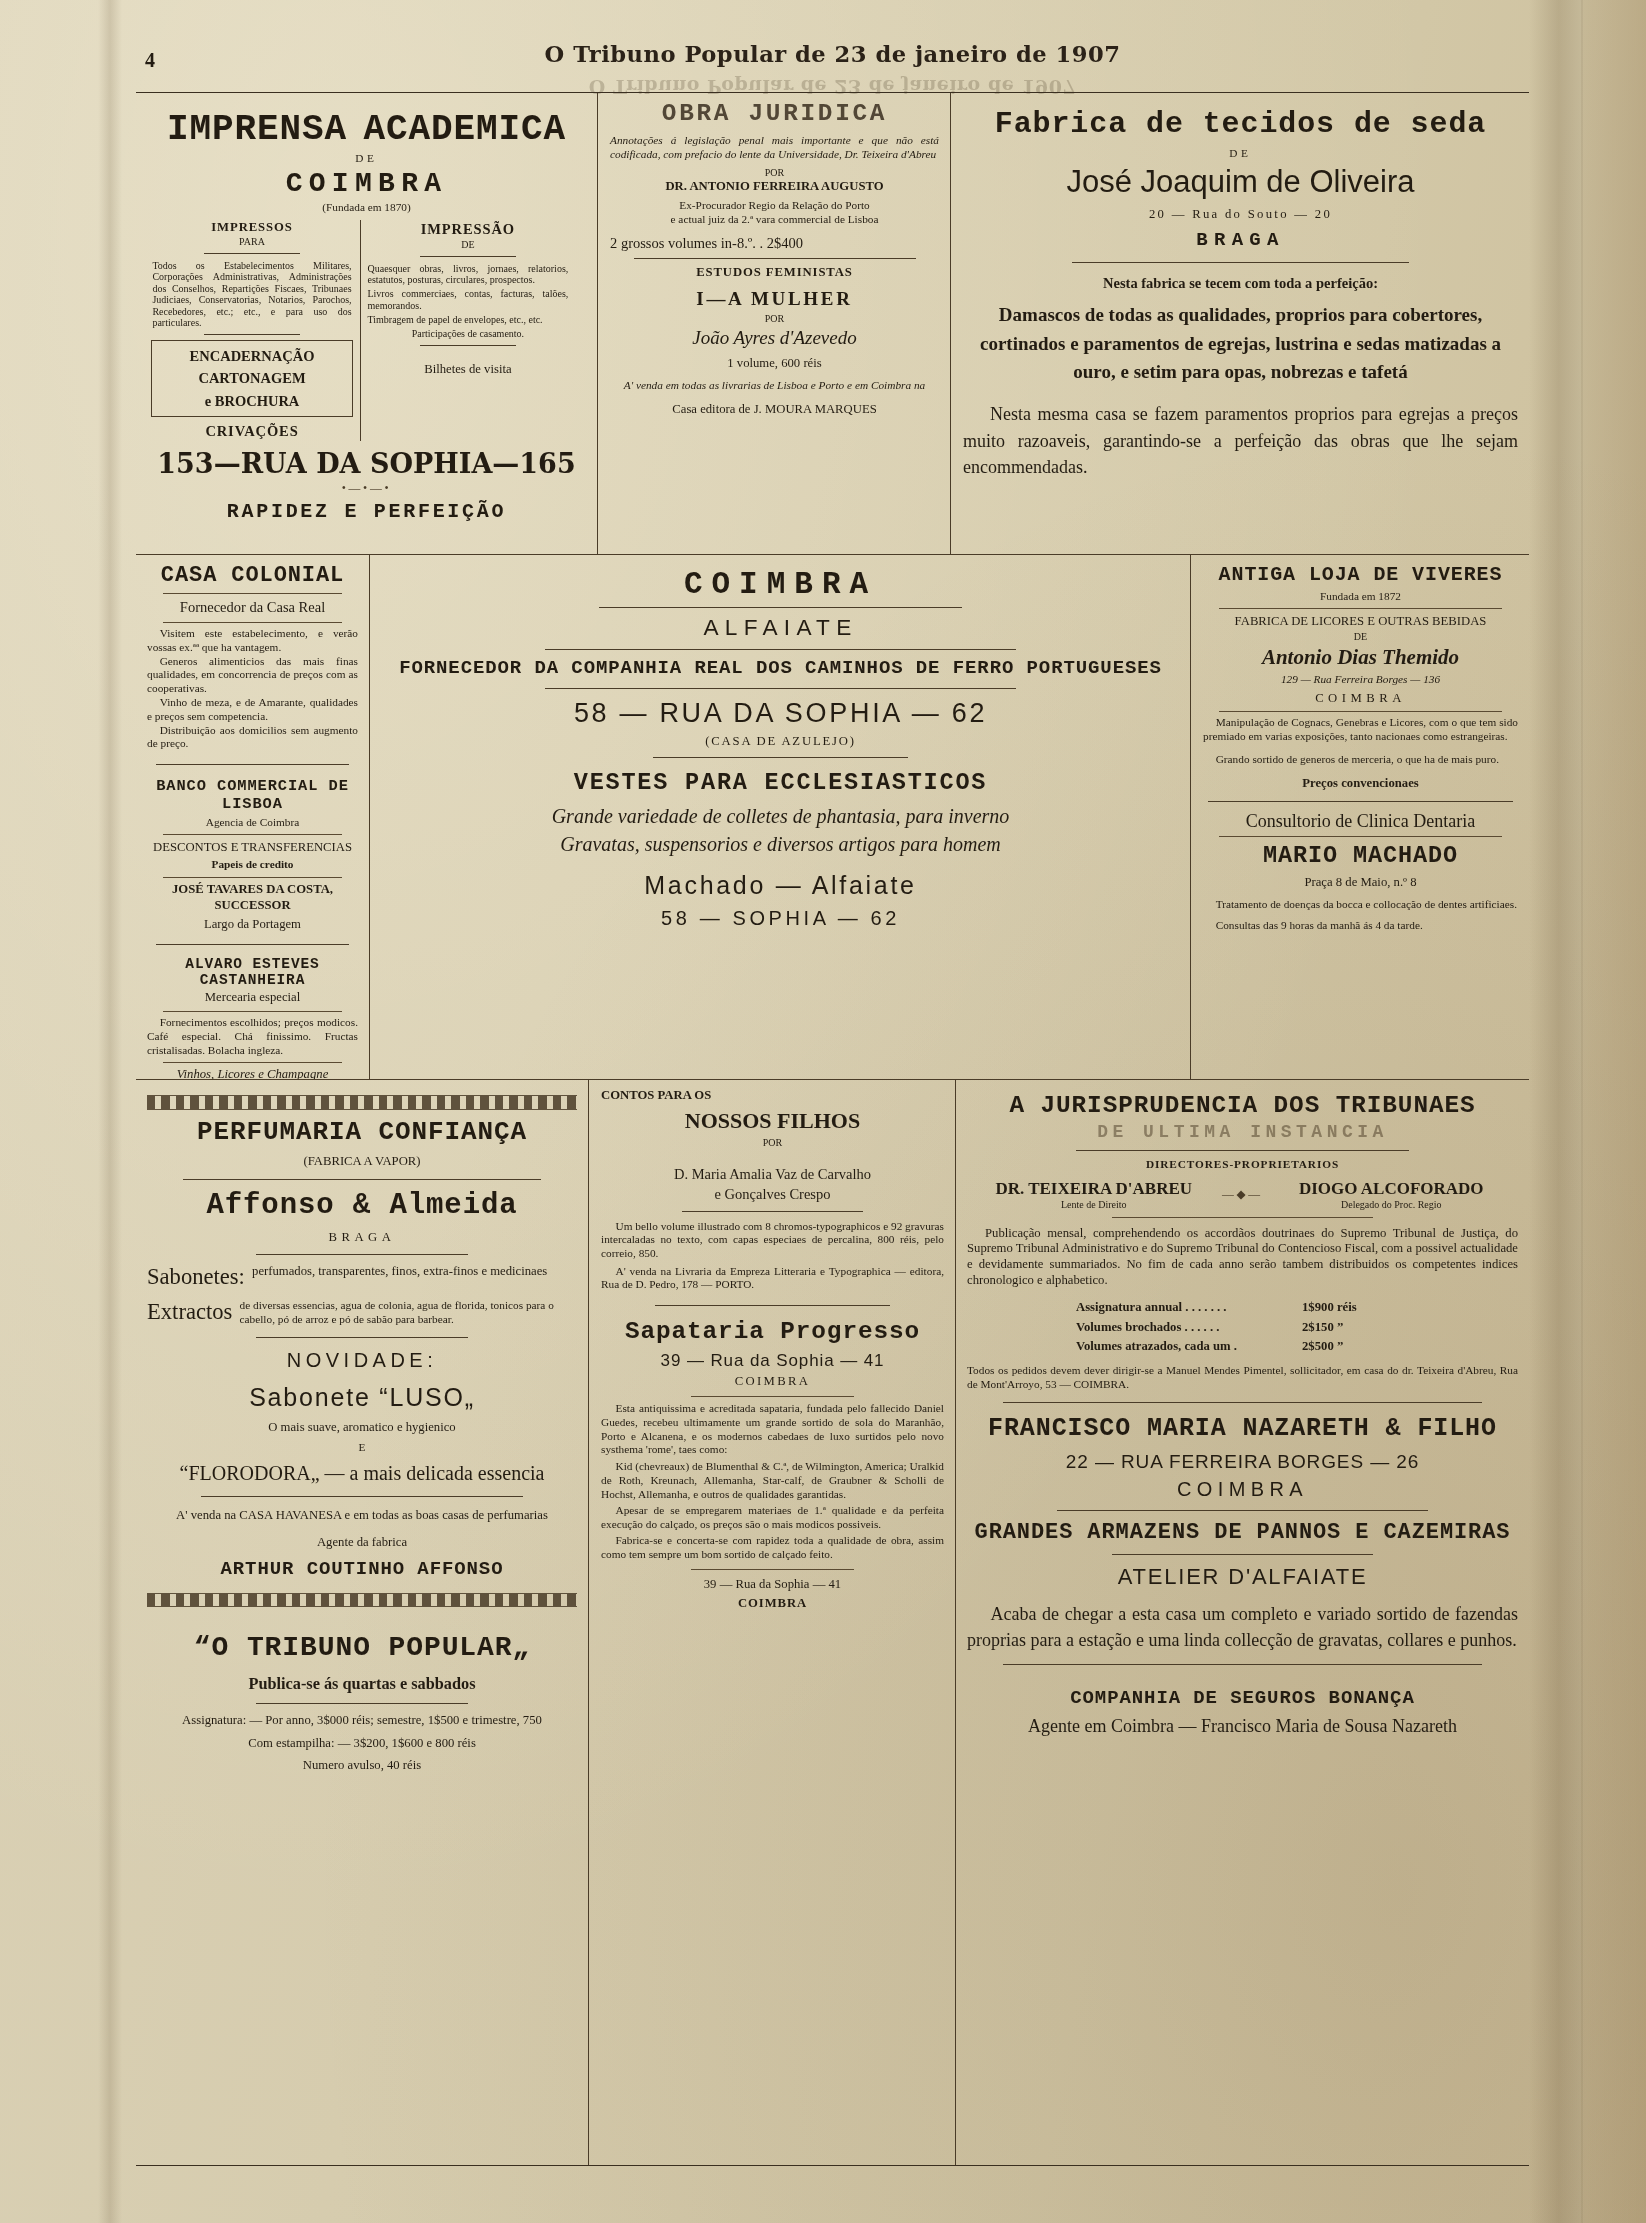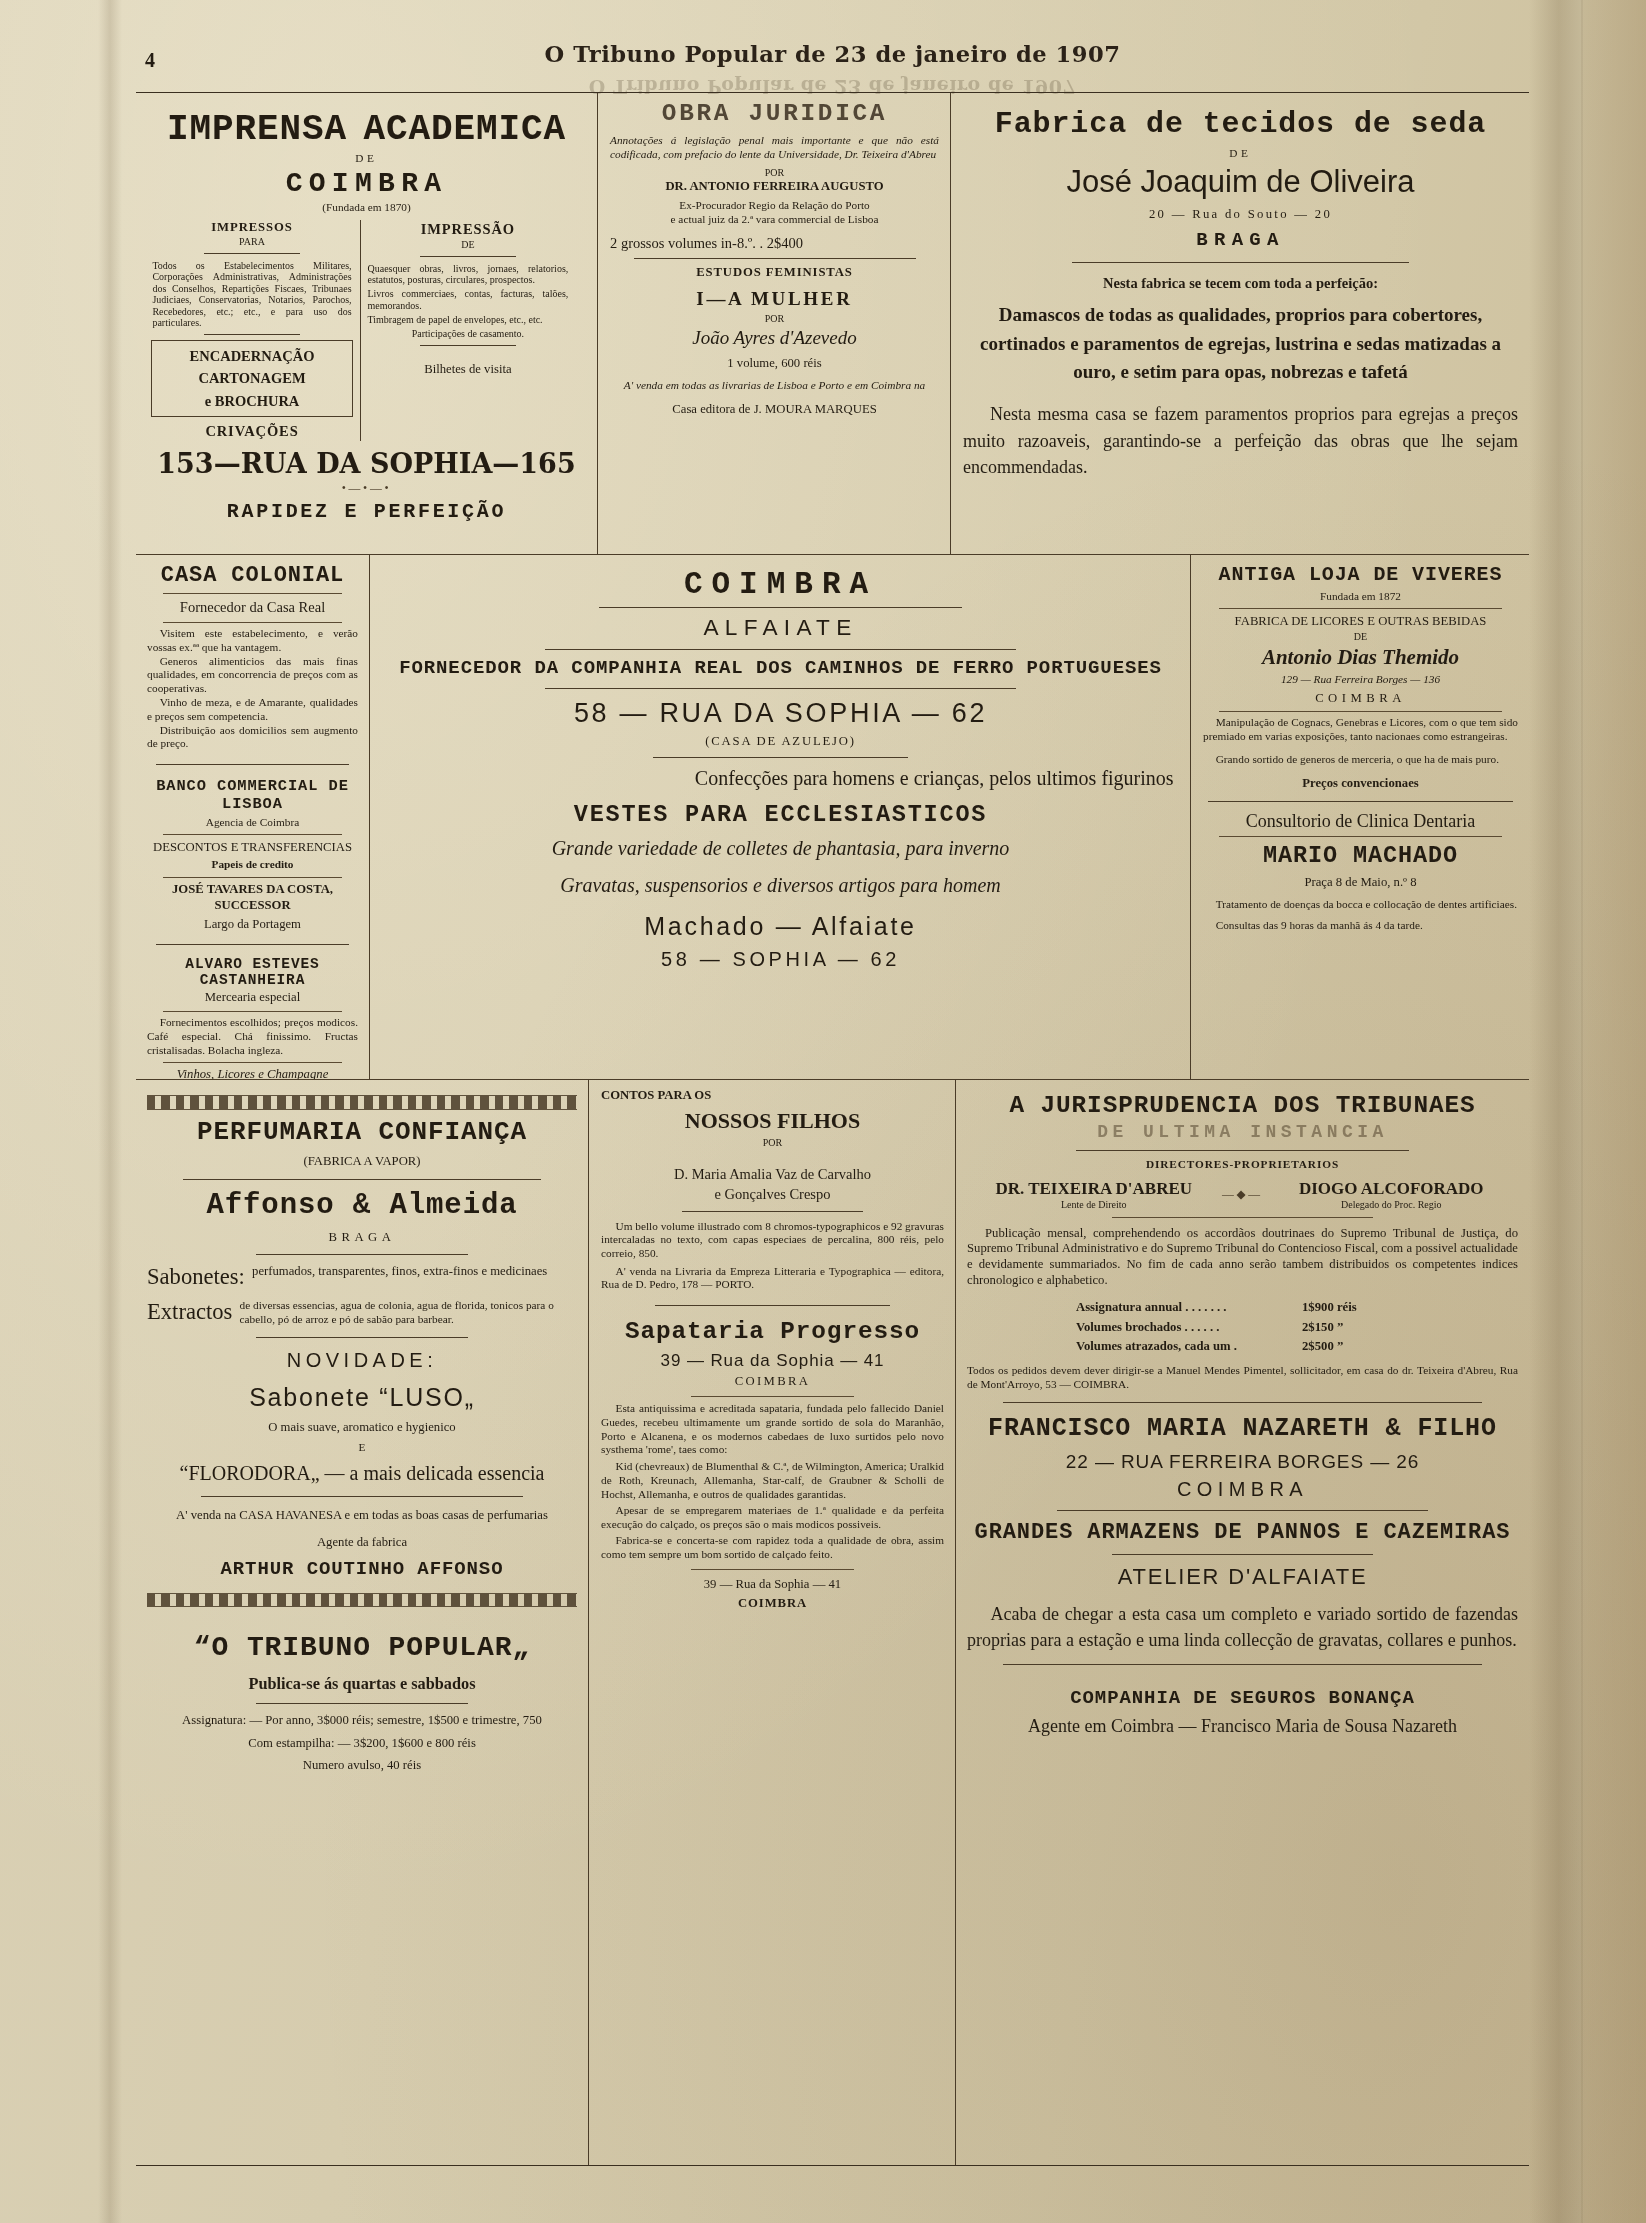--- a/index.html
+++ b/index.html
@@ -226,24 +226,23 @@
     <div class="cell" style="left:235px;top:463px;width:819px;height:523px">
       <div class="ctr display" style="font-size:31px;letter-spacing:9px;margin-top:3.6px">COIMBRA</div>
       <hr class="rule" style="margin:5.4px 217px">
       <div class="ctr" style="font-family:'Liberation Sans',sans-serif;font-size:22.6px;letter-spacing:6.3px;margin-top:7.2px">ALFAIATE</div>
       <hr class="rule" style="margin:7.2px 163px">
       <div class="ctr display" style="font-size:19px;margin-top:3.6px">FORNECEDOR DA COMPANHIA REAL DOS CAMINHOS DE FERRO PORTUGUESES</div>
       <hr class="rule" style="margin:9px 163px">
       <div class="ctr" style="font-family:'Liberation Sans',sans-serif;font-size:27px;letter-spacing:2.7px;margin-top:5.4px">58 — RUA DA SOPHIA — 62</div>
       <div class="ctr sm" style="letter-spacing:1.8px;margin-top:5.4px">(CASA DE AZULEJO)</div>
       <hr class="rule" style="margin:7.2px 271px">
-      <div style="font-size:20px;margin-top:9px;text-align:right;padding-right:5.4px">Confecções para homens e crianças, pelos ultimos figurinos</div>
       <div class="ctr display" style="font-size:23.5px;letter-spacing:1.8px;margin-top:11px">VESTES PARA ECCLESIASTICOS</div>
       <div class="ctr i" style="font-size:20px;margin-top:9px">Grande variedade de colletes de phantasia, para inverno</div>
-      <div class="ctr i" style="font-size:20px;margin-top:14px">Gravatas, suspensorios e diversos artigos para homem</div>
+      <div class="ctr i" style="font-size:20px;margin-top:5px">Gravatas, suspensorios e diversos artigos para homem</div>
       <div class="ctr" style="font-family:'Liberation Sans',sans-serif;font-size:25px;letter-spacing:2.7px;margin-top:14.5px">Machado — Alfaiate</div>
       <div class="ctr" style="font-family:'Liberation Sans',sans-serif;font-size:20px;letter-spacing:3.6px;margin-top:7.2px">58 — SOPHIA — 62</div>
     </div>
 
     <div class="cell" style="left:1056px;top:463px;width:337px;height:523px">
       <div class="ctr display" style="font-size:20px">ANTIGA LOJA DE VIVERES</div>
       <div class="ctr xs" style="margin-top:3.6px">Fundada em 1872</div>
       <hr class="thin">
       <div class="ctr sm">FABRICA DE LICORES E OUTRAS BEBIDAS</div>
       <div class="ctr tiny" style="margin-top:1.8px">DE</div>

